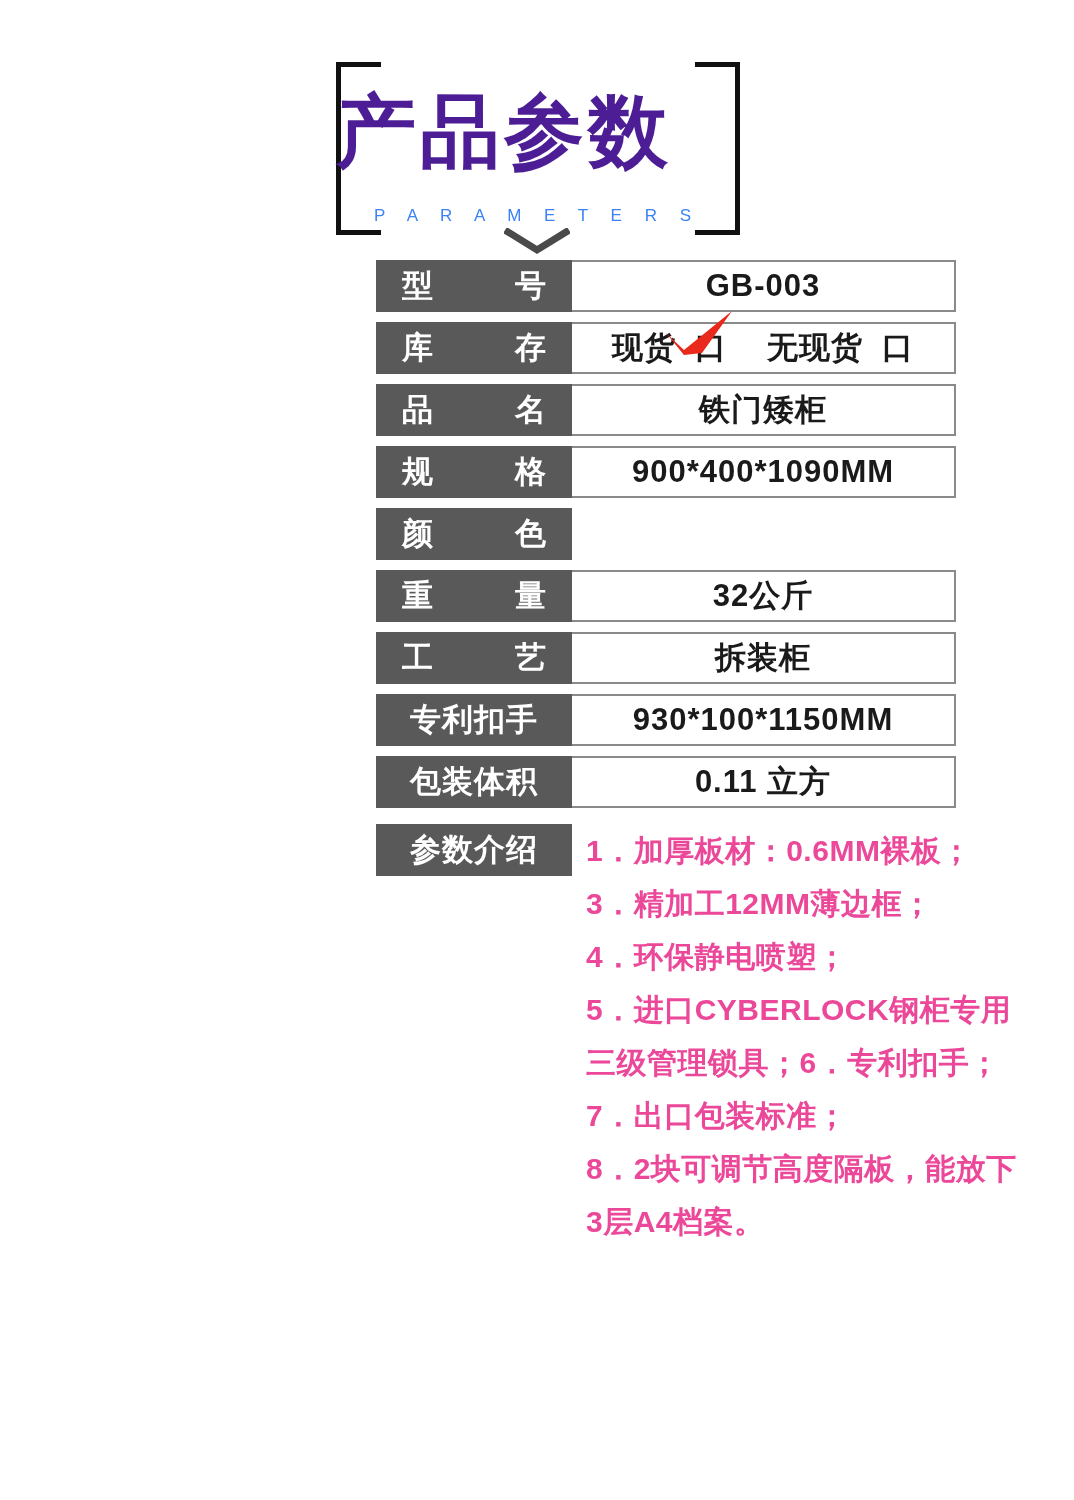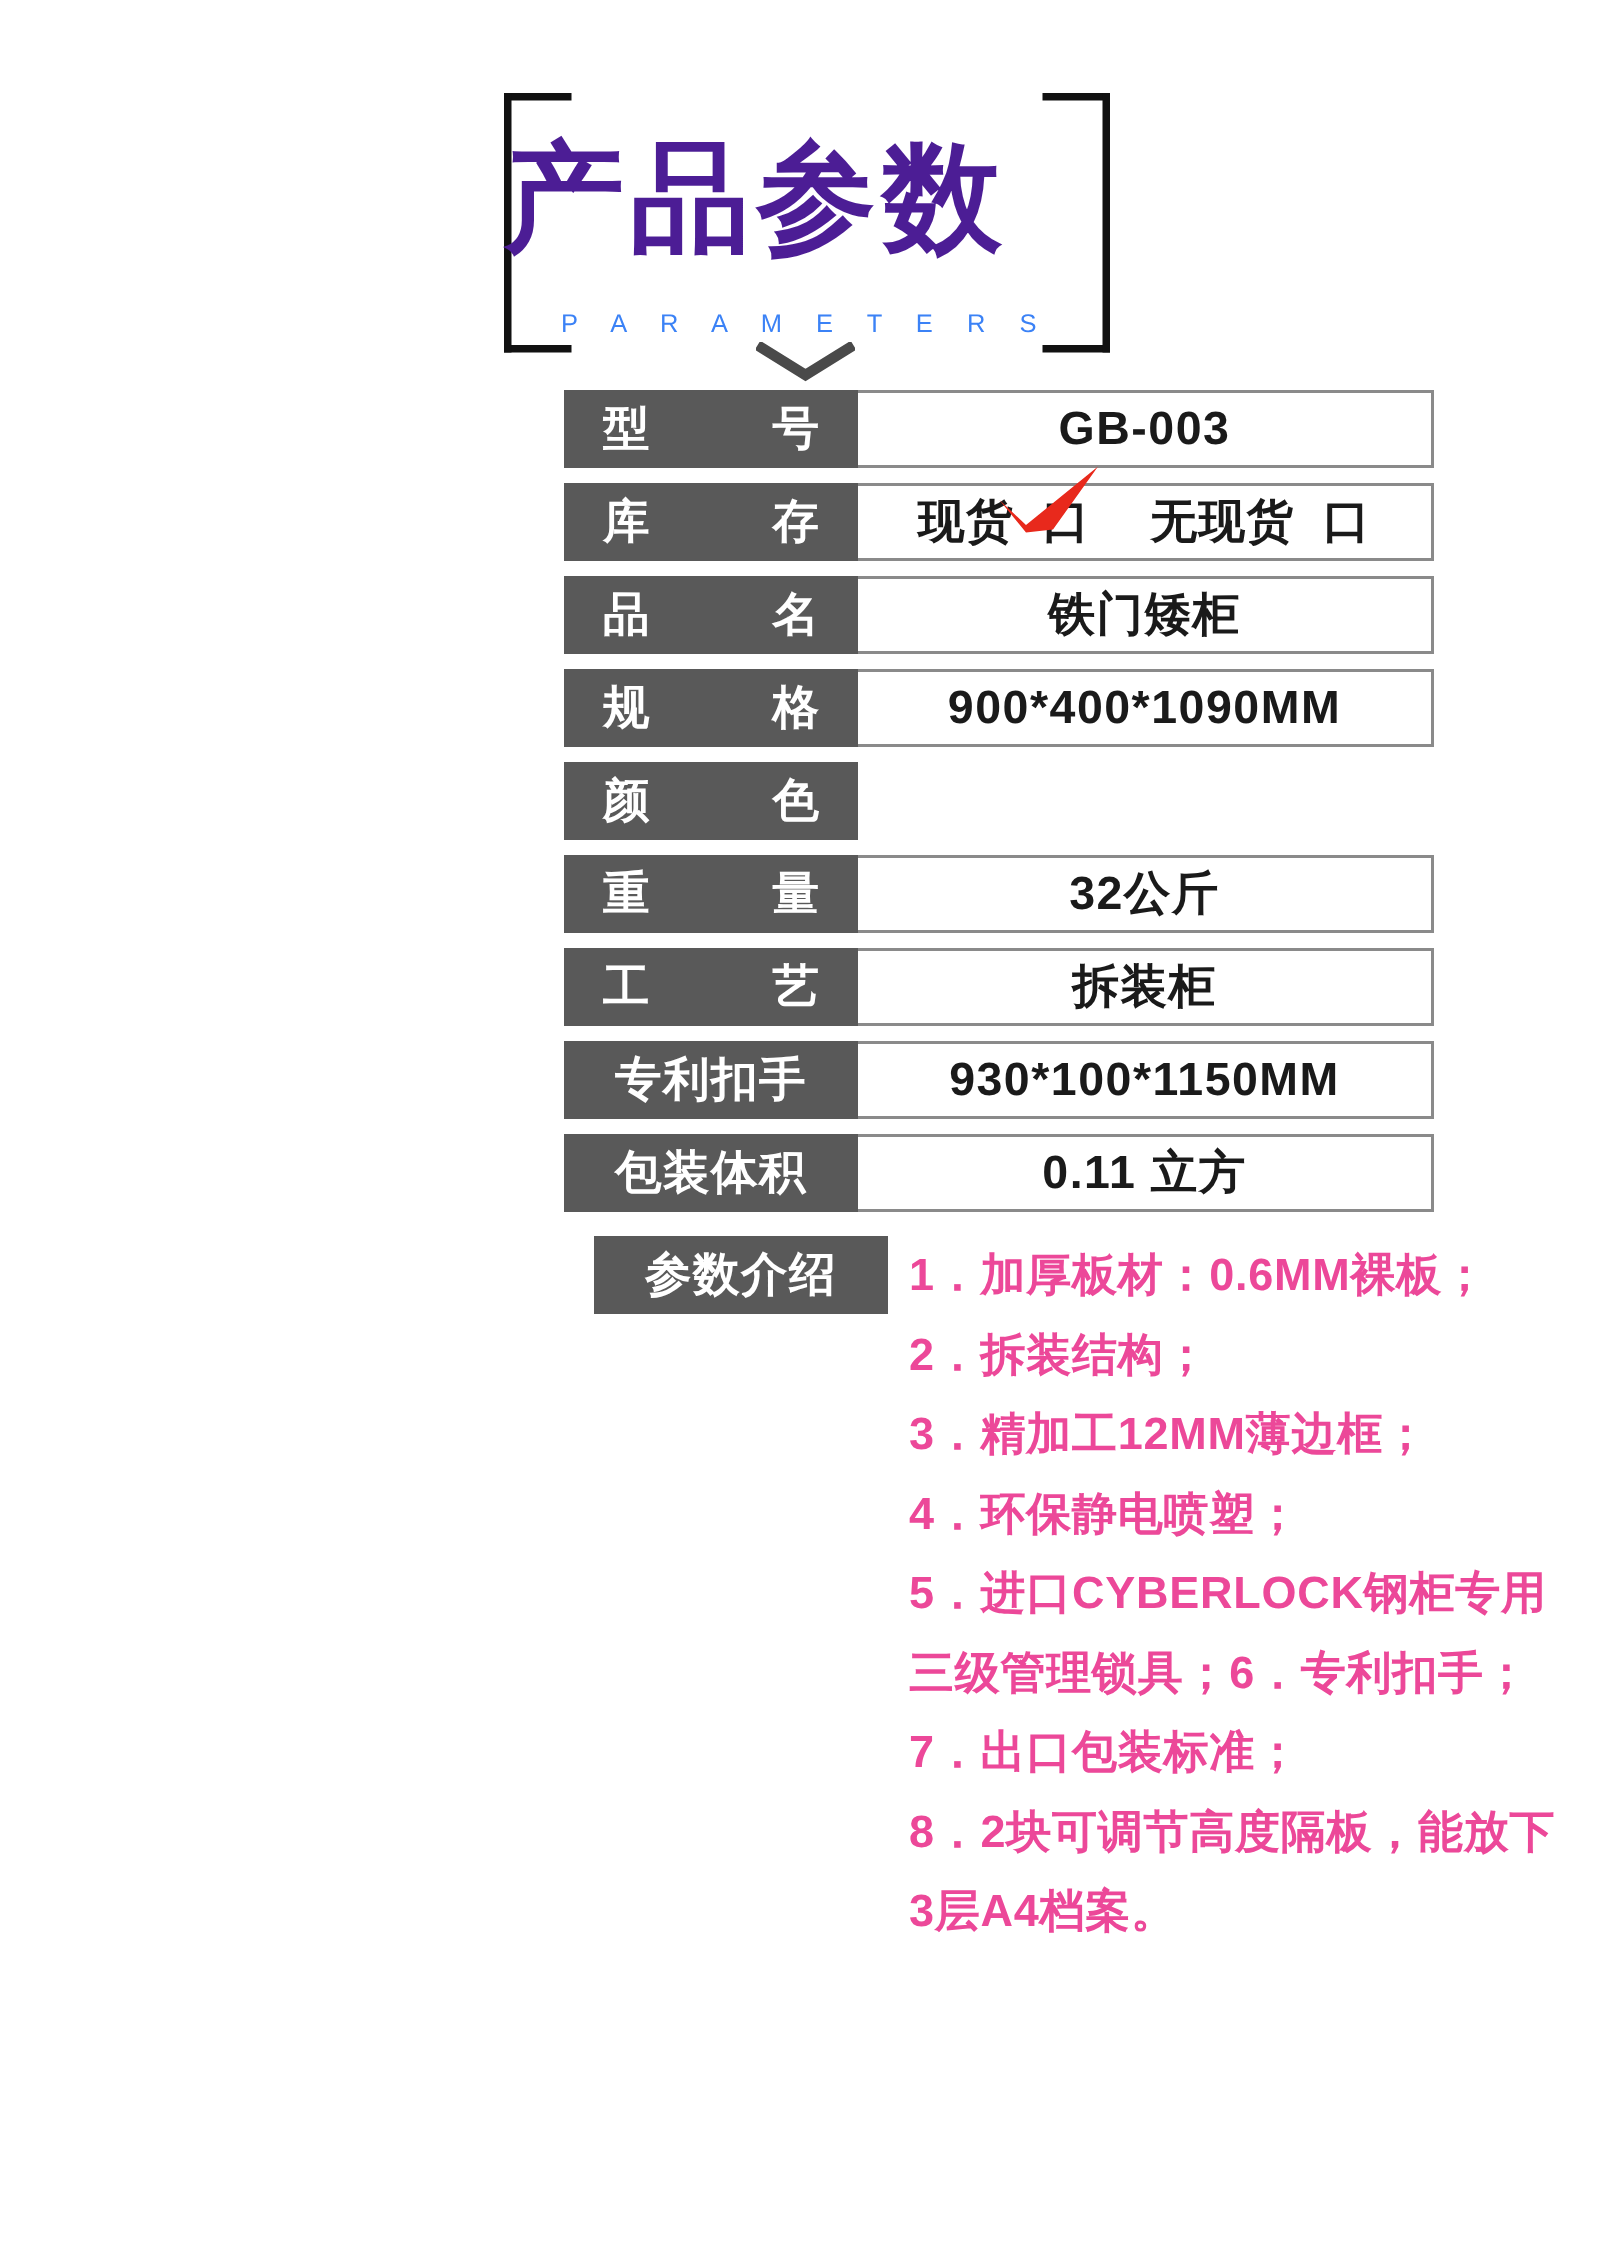--- a/index.html
+++ b/index.html
@@ -159,21 +159,20 @@
     height: 52px;
     background: #595959;
     color: #fff;
     font-size: 31px;
     font-weight: 700;
     display: flex;
     align-items: center;
     justify-content: center;
     flex: none;
     letter-spacing: 1px;
-    margin-left: 20px;
   }
   .notes-list {
     margin: 0;
     padding: 0 0 0 14px;
     list-style: none;
     width: 500px;
   }
   .notes-list li {
     font-size: 30px;
     font-weight: 700;
@@ -278,21 +277,20 @@
 
   <div class="spec-row">
     <div class="spec-label">包装体积</div>
     <div class="spec-value">0.11 立方</div>
   </div>
 
   <div class="notes-row">
     <div class="notes-label">参数介绍</div>
     <ul class="notes-list">
       <li>1．加厚板材：0.6MM裸板；</li>
-      <li>2．拆装结构；</li>
       <li>3．精加工12MM薄边框；</li>
       <li>4．环保静电喷塑；</li>
       <li>5．进口CYBERLOCK钢柜专用</li>
       <li>三级管理锁具；6．专利扣手；</li>
       <li>7．出口包装标准；</li>
       <li>8．2块可调节高度隔板，能放下</li>
       <li>3层A4档案。</li>
     </ul>
   </div>
 

